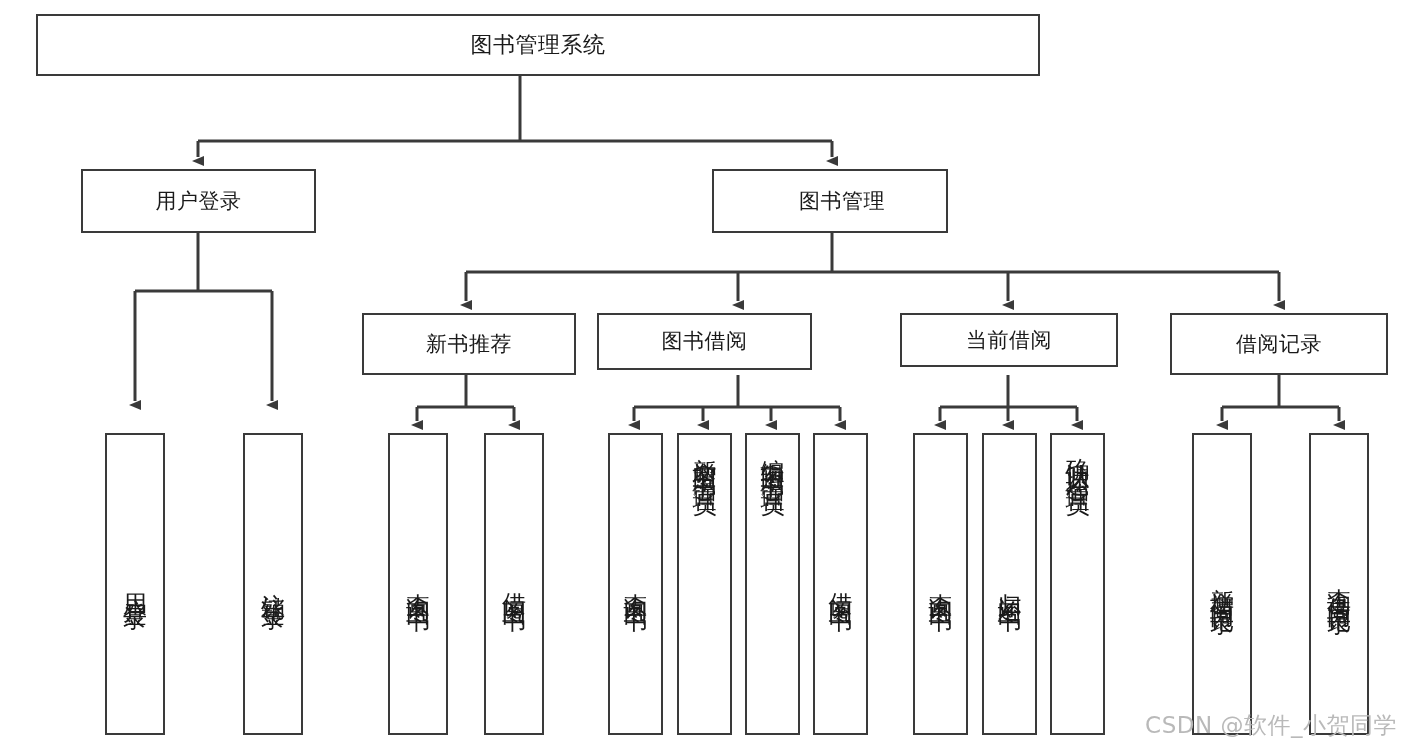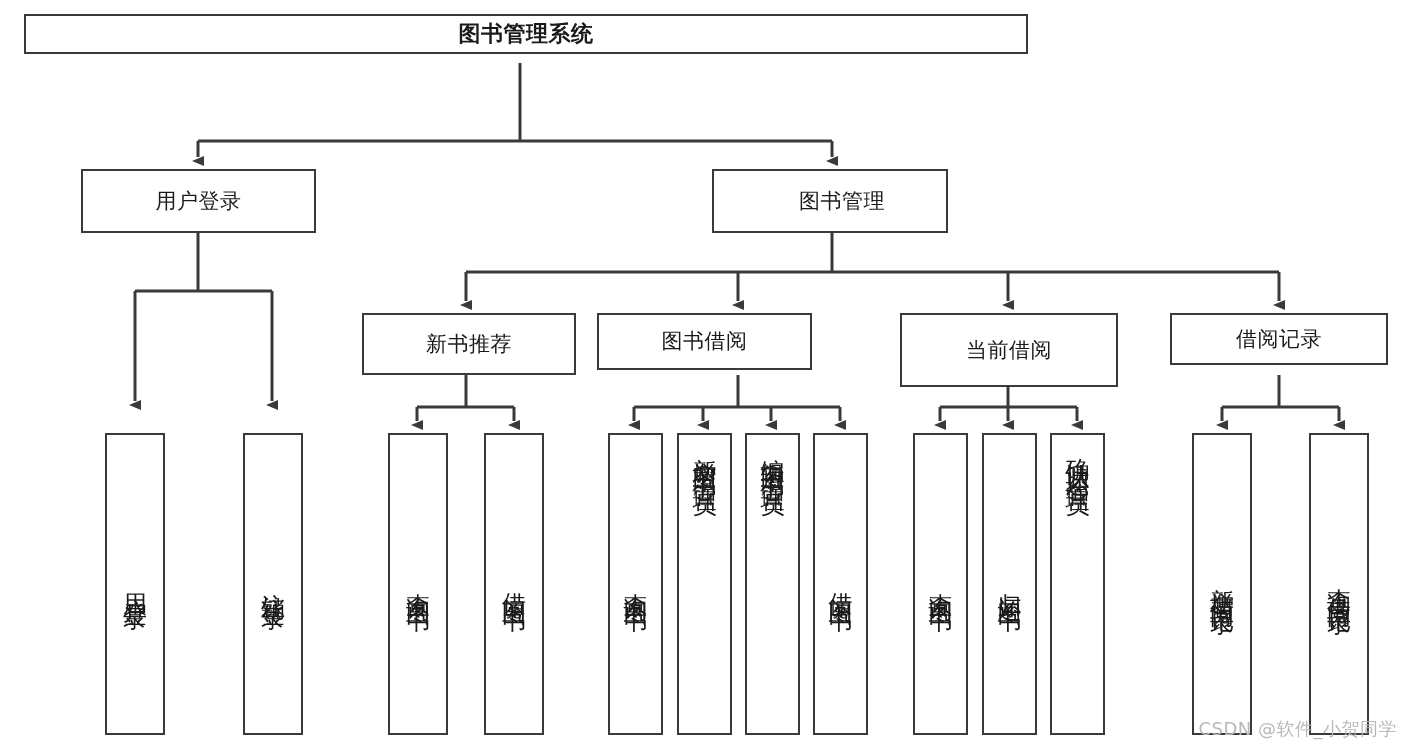--- a/index.html
+++ b/index.html
@@ -62,21 +62,21 @@
   }
   
   .node.v.mid {
     align-items: center;
     padding-top: 0;
   }
   .watermark {
     position: absolute;
     right: 8px;
     bottom: 6px;
-    font-size: 18px;
+    font-size: 23px;
     color: #b9b9b9;
     z-index: 5;
     white-space: nowrap;
     letter-spacing: 0.5px;
   }
 </style>
 </head>
 <body>
 
 <div id="canvas">
@@ -124,41 +124,41 @@
       <path d="M1008,407 L1008,421" marker-end="url(#arrow)"></path>
       <path d="M1077,407 L1077,421" marker-end="url(#arrow)"></path>
 
       <path d="M1279,375 L1279,407"></path>
       <path d="M1222,407 L1339,407"></path>
       <path d="M1222,407 L1222,421" marker-end="url(#arrow)"></path>
       <path d="M1339,407 L1339,421" marker-end="url(#arrow)"></path>
     </g>
   </svg>
 
-  <div class="node h root" style="left:24px; top:14px; width:1004px; height:40px;font-weight:bold;">
+  <div class="node h root" style="left:36px; top:14px; width:1004px; height:62px;">
     <span class="label">图书管理系统</span>
   </div>
 
   <div class="node h" style="left:81px; top:169px; width:235px; height:64px;">
     <span class="label">用户登录</span>
   </div>
   <div class="node h" style="left:712px; top:169px; width:236px; height:64px;padding-left:24px;">
     <span class="label">图书管理</span>
   </div>
 
   <div class="node h" style="left:362px; top:313px; width:214px; height:62px;font-family:Liberation Serif, serif;">
     <span class="label">新书推荐</span>
   </div>
   <div class="node h" style="left:597px; top:313px; width:215px; height:57px;">
     <span class="label">图书借阅</span>
   </div>
-  <div class="node h" style="left:900px; top:313px; width:218px; height:74px;justify-content:center;">
+  <div class="node h" style="left:900px; top:313px; width:218px; height:54px;justify-content:center;">
     <span class="label">当前借阅</span>
   </div>
-  <div class="node h" style="left:1170px; top:313px; width:218px; height:52px;">
+  <div class="node h" style="left:1170px; top:313px; width:218px; height:62px;">
     <span class="label">借阅记录</span>
   </div>
 
   <div class="node v mid" style="left:105px; top:433px; width:60px; height:302px;">
     <span class="label">用户登录</span>
   </div>
   <div class="node v mid" style="left:243px; top:433px; width:60px; height:302px;">
     <span class="label">注销登录</span>
   </div>
 

